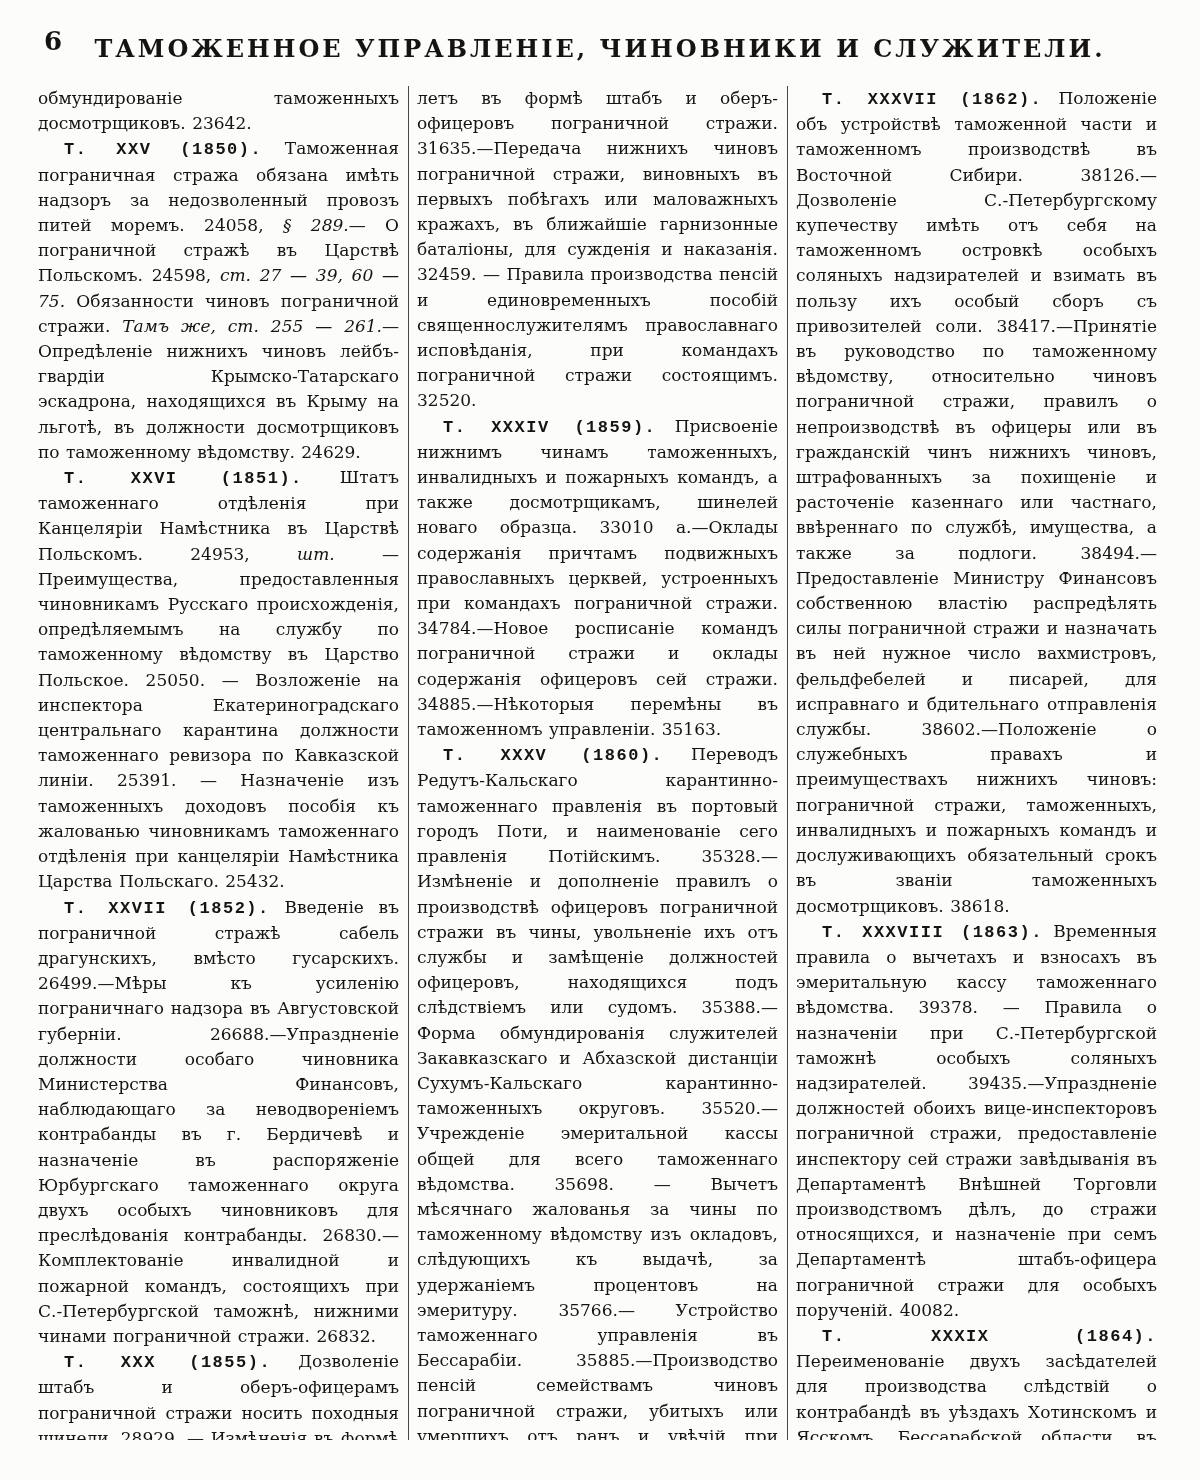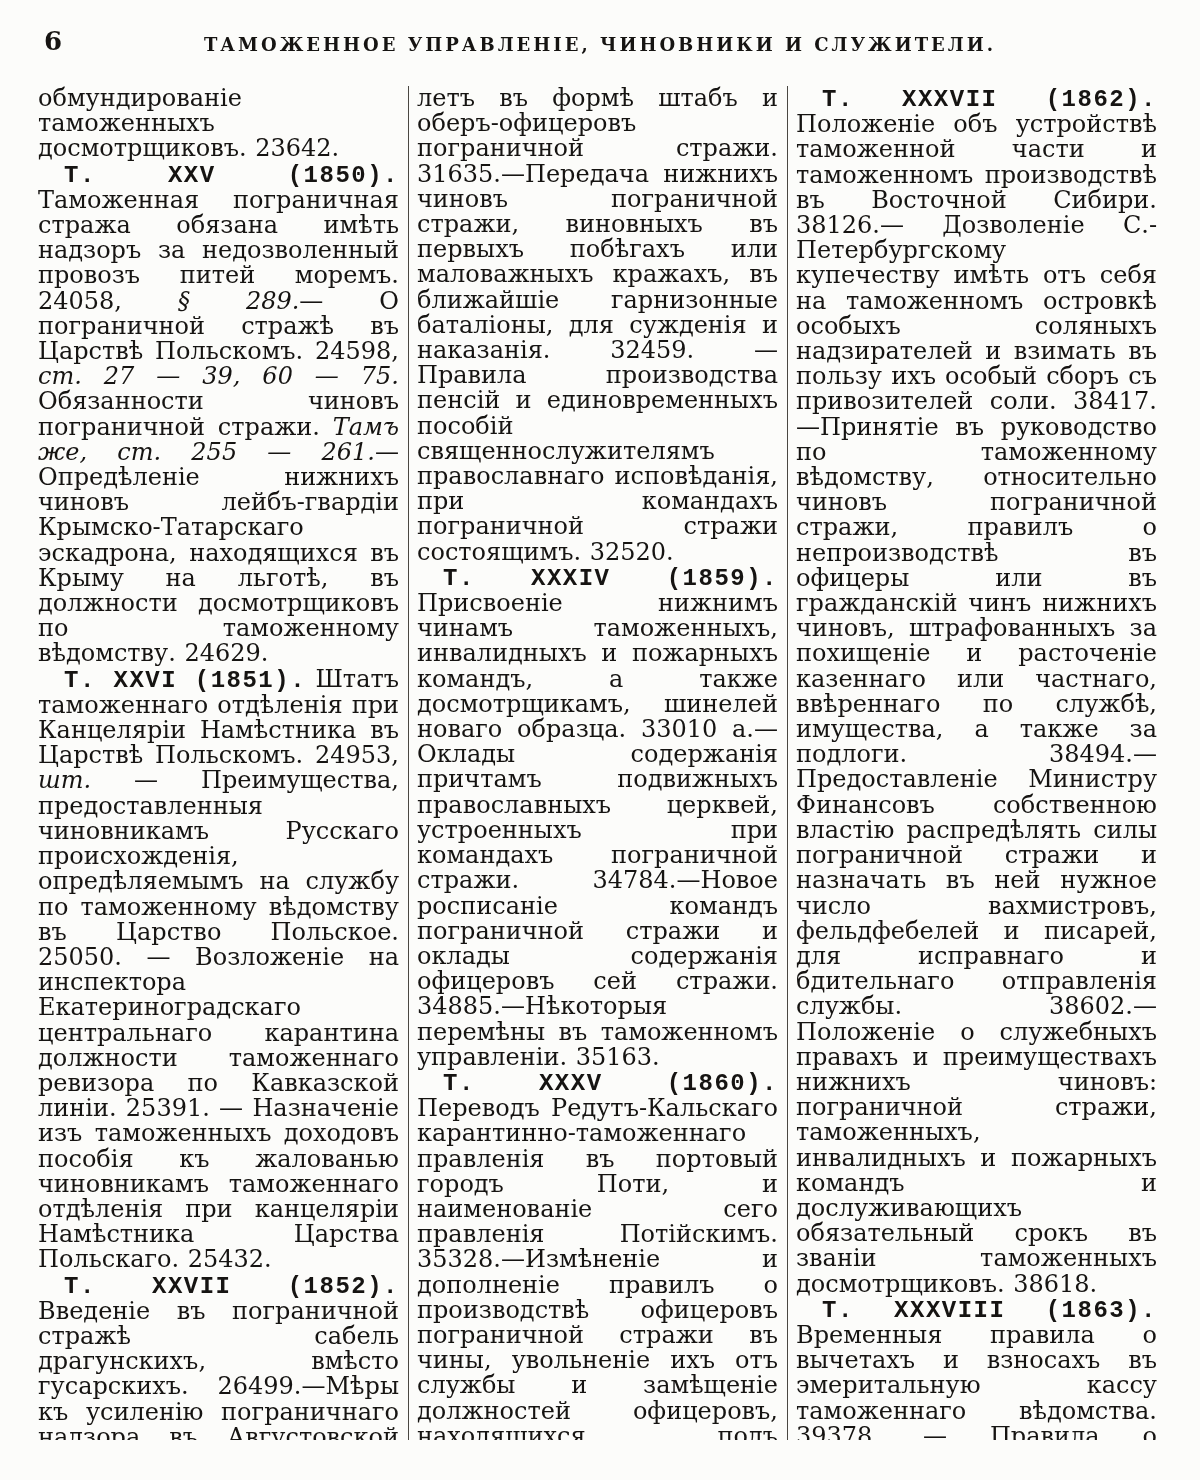--- a/index.html
+++ b/index.html
@@ -27,39 +27,39 @@
     top: 26px;
     font-size: 26px;
     font-weight: bold;
   }
   .running-title {
     position: absolute;
     left: 0;
     right: 0;
     top: 34px;
     text-align: center;
-    font-size: 18px;
+    font-size: 24px;
     font-weight: bold;
     letter-spacing: 3px;
   }
   .columns {
     position: absolute;
     top: 86px;
     left: 38px;
     right: 30px;
     bottom: 40px;
     display: flex;
     align-items: stretch;
   }
   .column {
     width: 361px;
     flex: 0 0 361px;
     overflow: hidden;
     text-align: justify;
-    font-size: 24px;
+    font-size: 17px;
     line-height: 25.2px;
     word-spacing: 1px;
   }
   .column-divider {
     flex: 0 0 1px;
     width: 1px;
     background: #4a4742;
     margin: 0 8px 0 9px;
   }
   .para {

